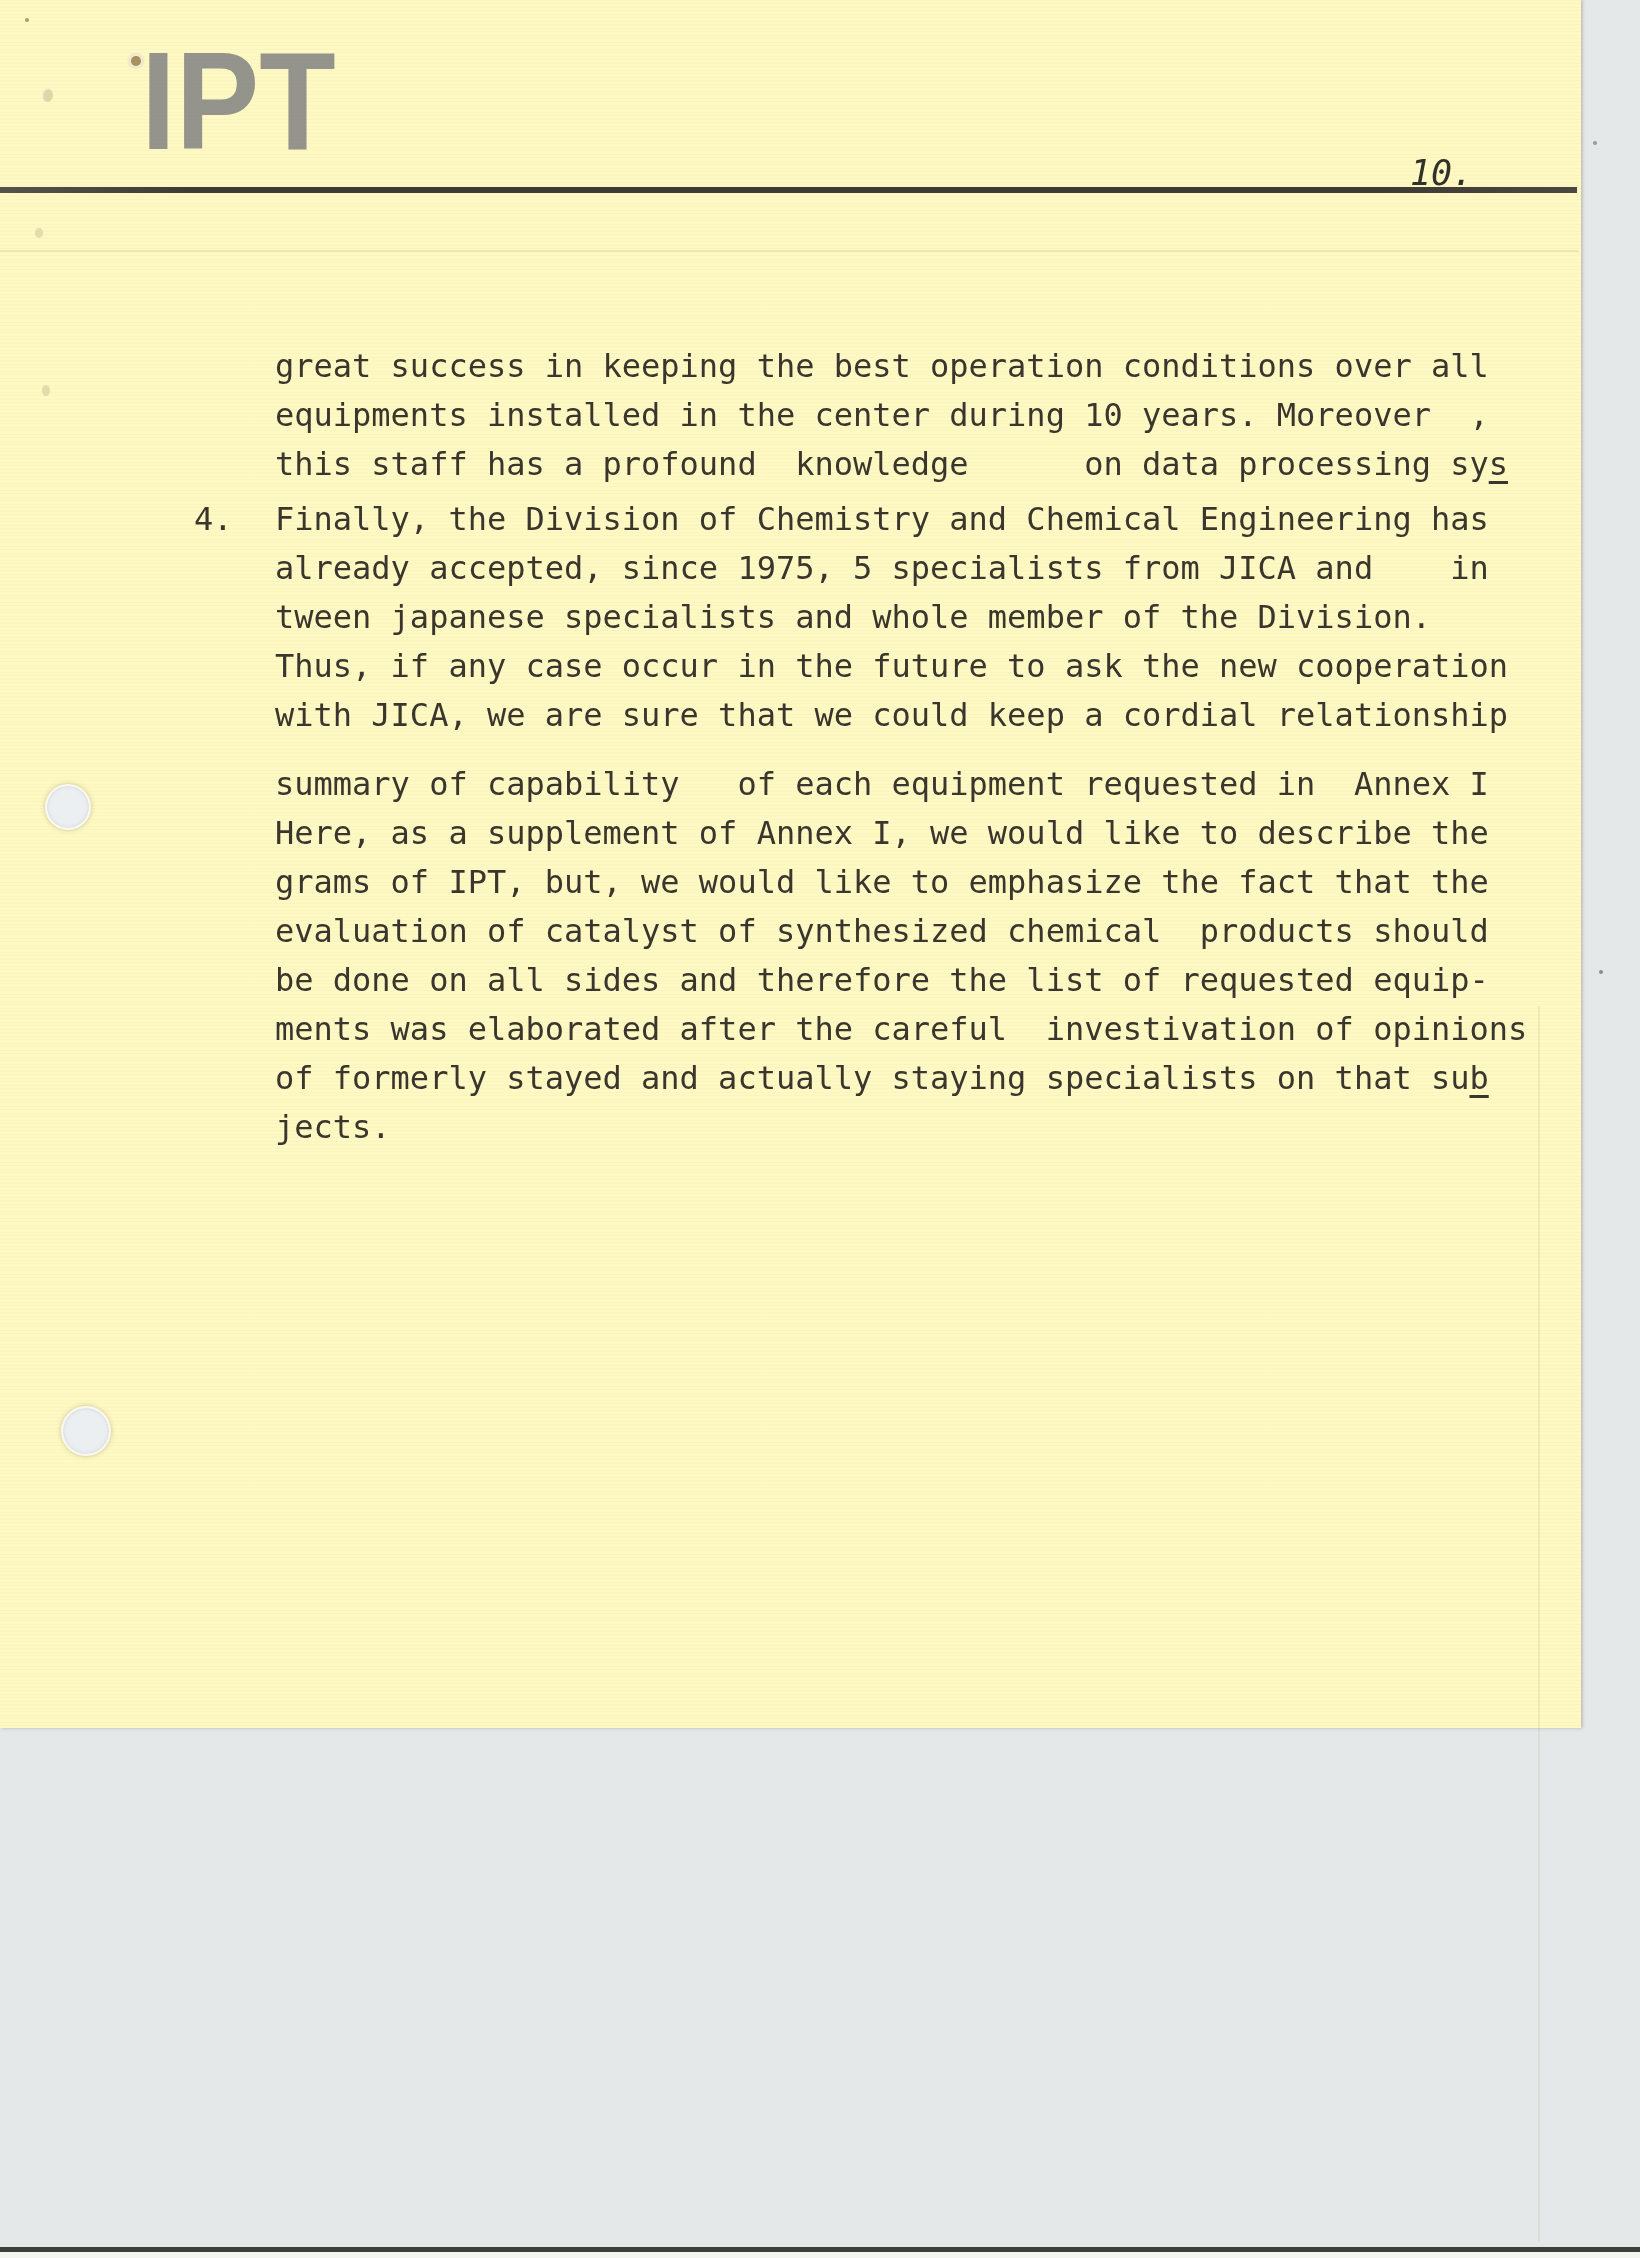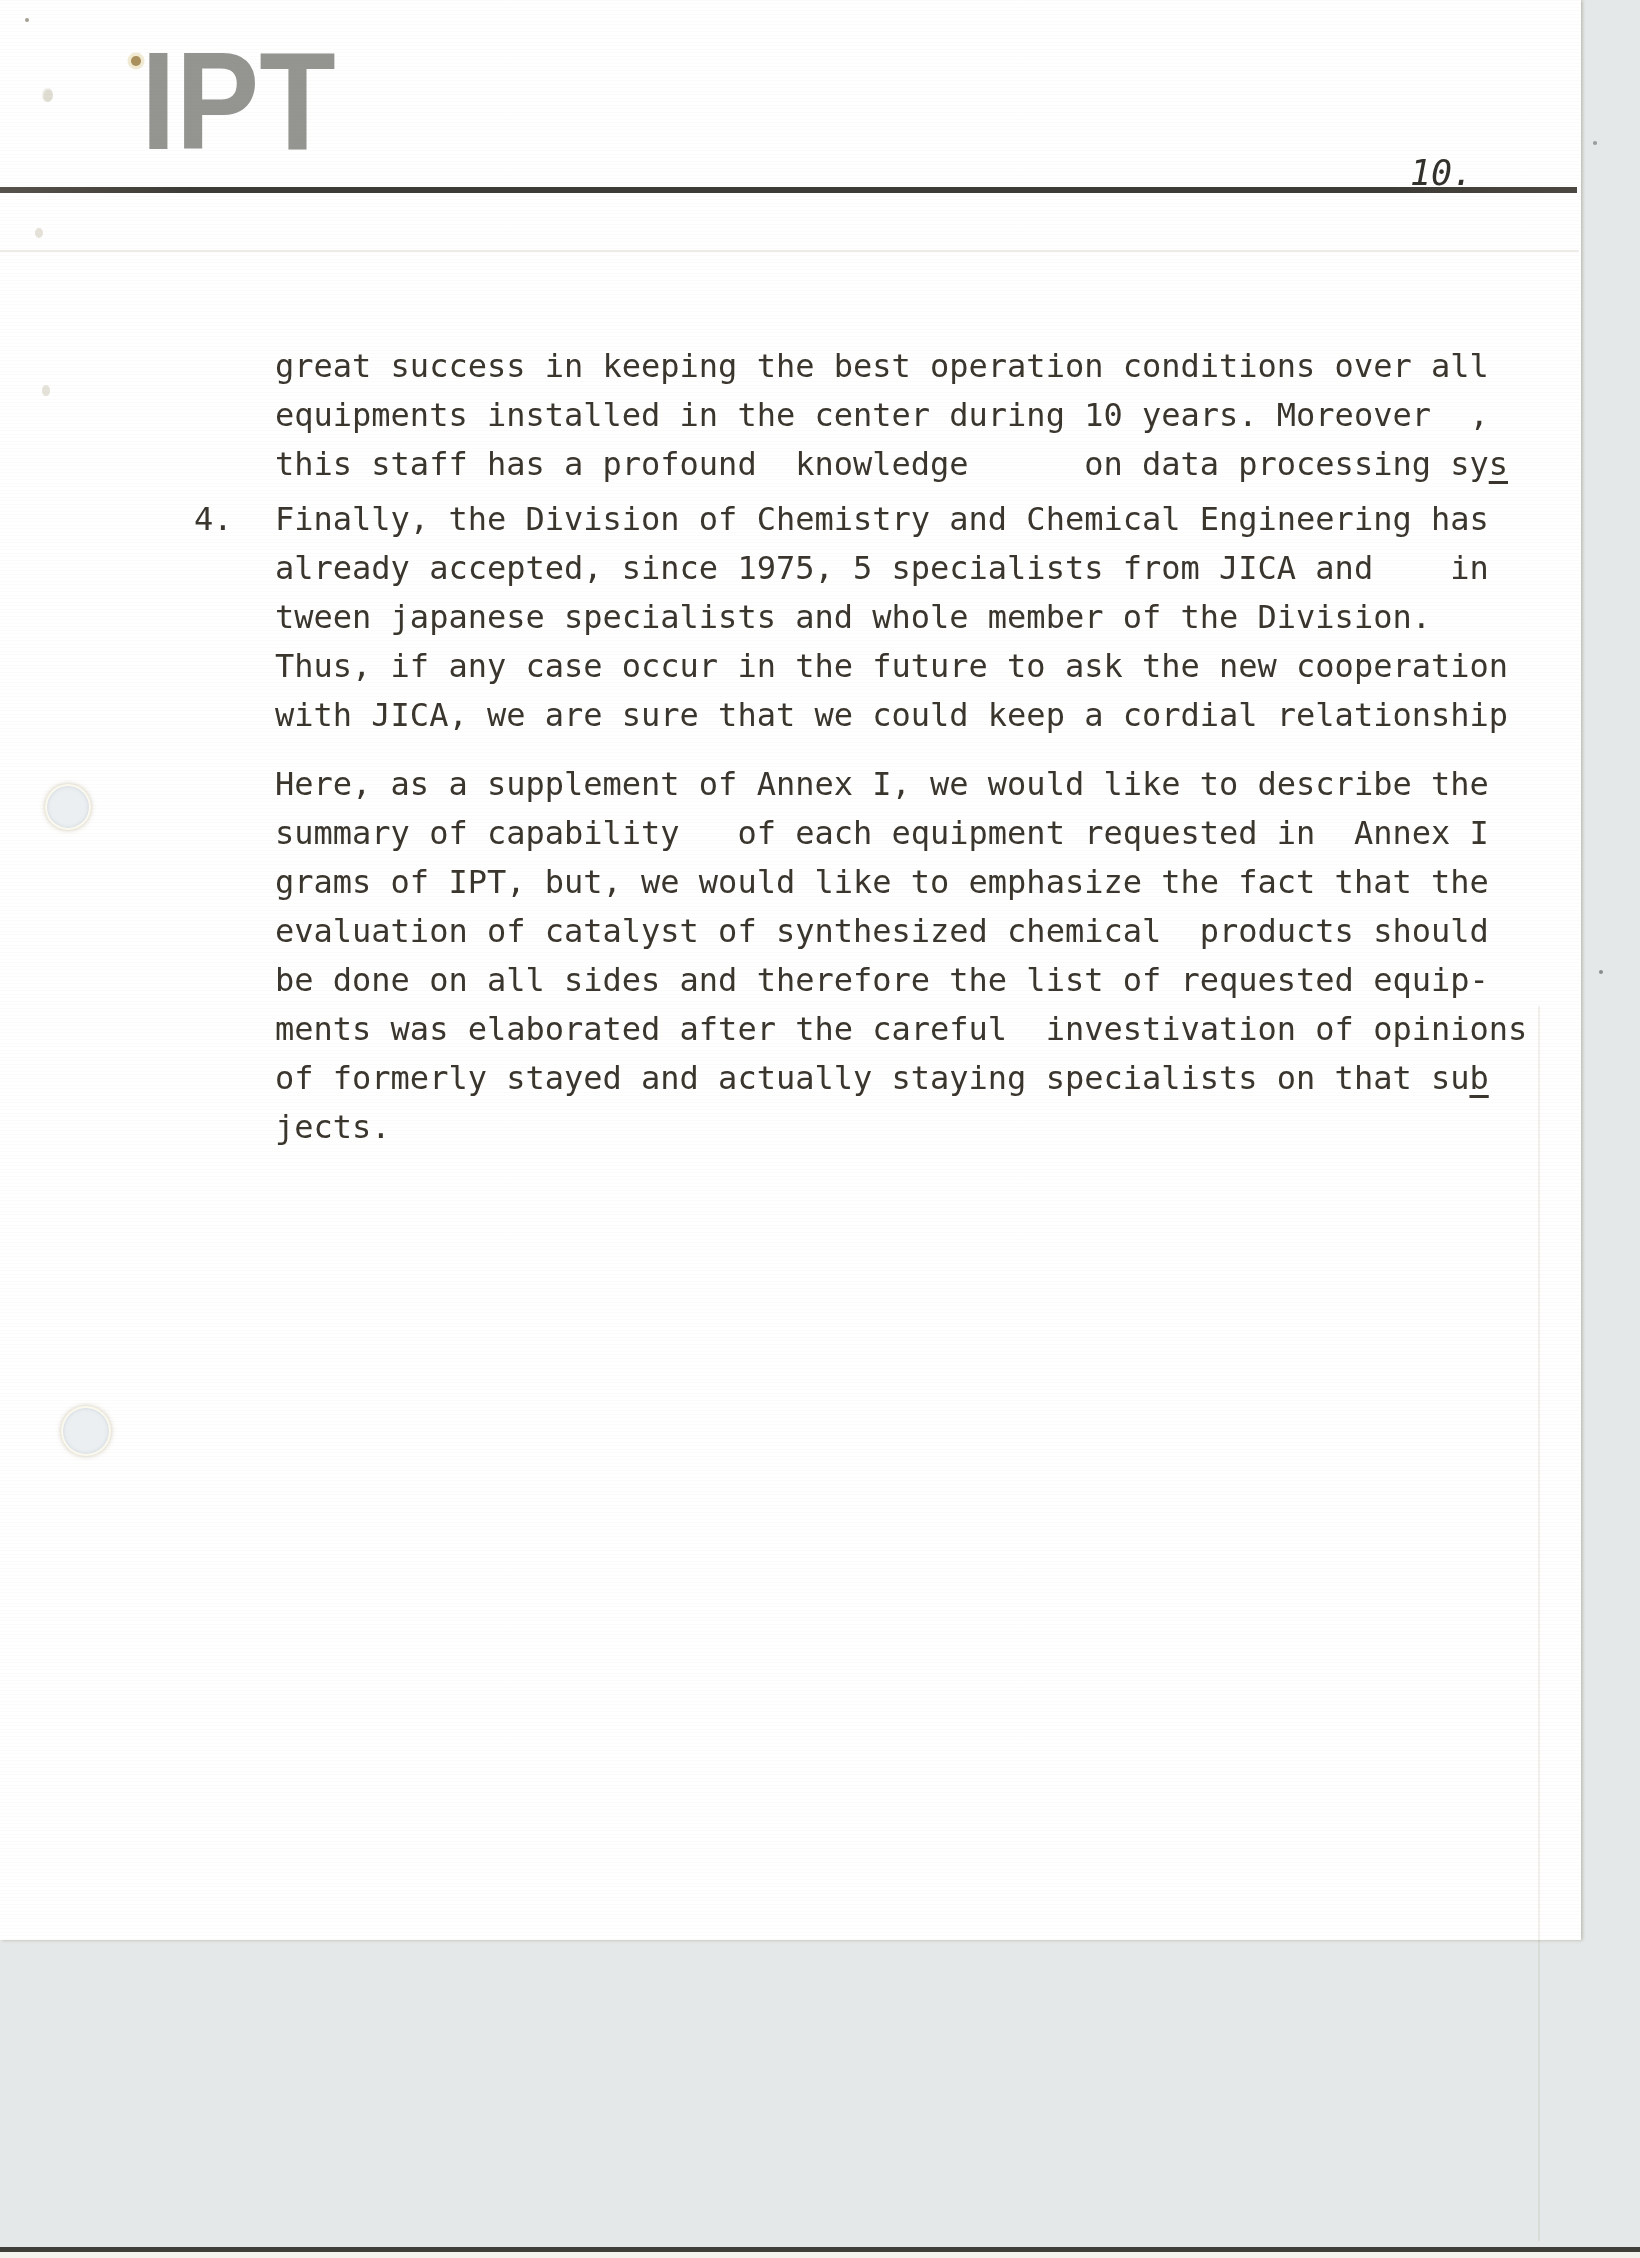--- a/index.html
+++ b/index.html
@@ -5,22 +5,22 @@
   html,body { margin:0; padding:0; }
   body {
     width:1641px; height:2258px;
     position:relative; overflow:hidden;
     background:#e5e8e8;
     font-family:"DejaVu Sans Mono", monospace;
   }
   
   .paper {
     position:absolute; left:0; top:0;
-    width:1581px; height:1940px;
-    background:#ffffff;
+    width:1581px; height:1728px;
+    background:#fef9c3;
     box-shadow:1.8px 0 3.5px rgba(120,115,95,0.45);
   }
   .paper::before{ 
     content:""; position:absolute; inset:0;
     background:repeating-linear-gradient(180deg,
       rgba(90,80,50,0.022) 0 0.9px, rgba(255,255,255,0.0) 0.9px 3.5px);
     pointer-events:none;
   }
   
   .logo {
@@ -111,22 +111,22 @@
       </div>
       <div class="para para-1">
         <span class="marker">4.</span>
         <div class="line">Finally, the Division of Chemistry and Chemical Engineering has</div>
         <div class="line">already accepted, since 1975, 5 specialists from JICA and    in</div>
         <div class="line">tween japanese specialists and whole member of the Division.</div>
         <div class="line">Thus, if any case occur in the future to ask the new cooperation</div>
         <div class="line">with JICA, we are sure that we could keep a cordial relationship</div>
       </div>
       <div class="para para-2">
+        <div class="line">summary of capability   of each equipment requested in  Annex I</div>
         <div class="line">Here, as a supplement of Annex I, we would like to describe the</div>
-        <div class="line">summary of capability   of each equipment requested in  Annex I</div>
         <div class="line">grams of IPT, but, we would like to emphasize the fact that the</div>
         <div class="line">evaluation of catalyst of synthesized chemical  products should</div>
         <div class="line">be done on all sides and therefore the list of requested equip-</div>
         <div class="line">ments was elaborated after the careful  investivation of opinions</div>
         <div class="line">of formerly stayed and actually staying specialists on that su<span class="u">b</span></div>
         <div class="line">jects.</div>
       </div>
     </div>
 
   <div class="hole hole-top"></div>

